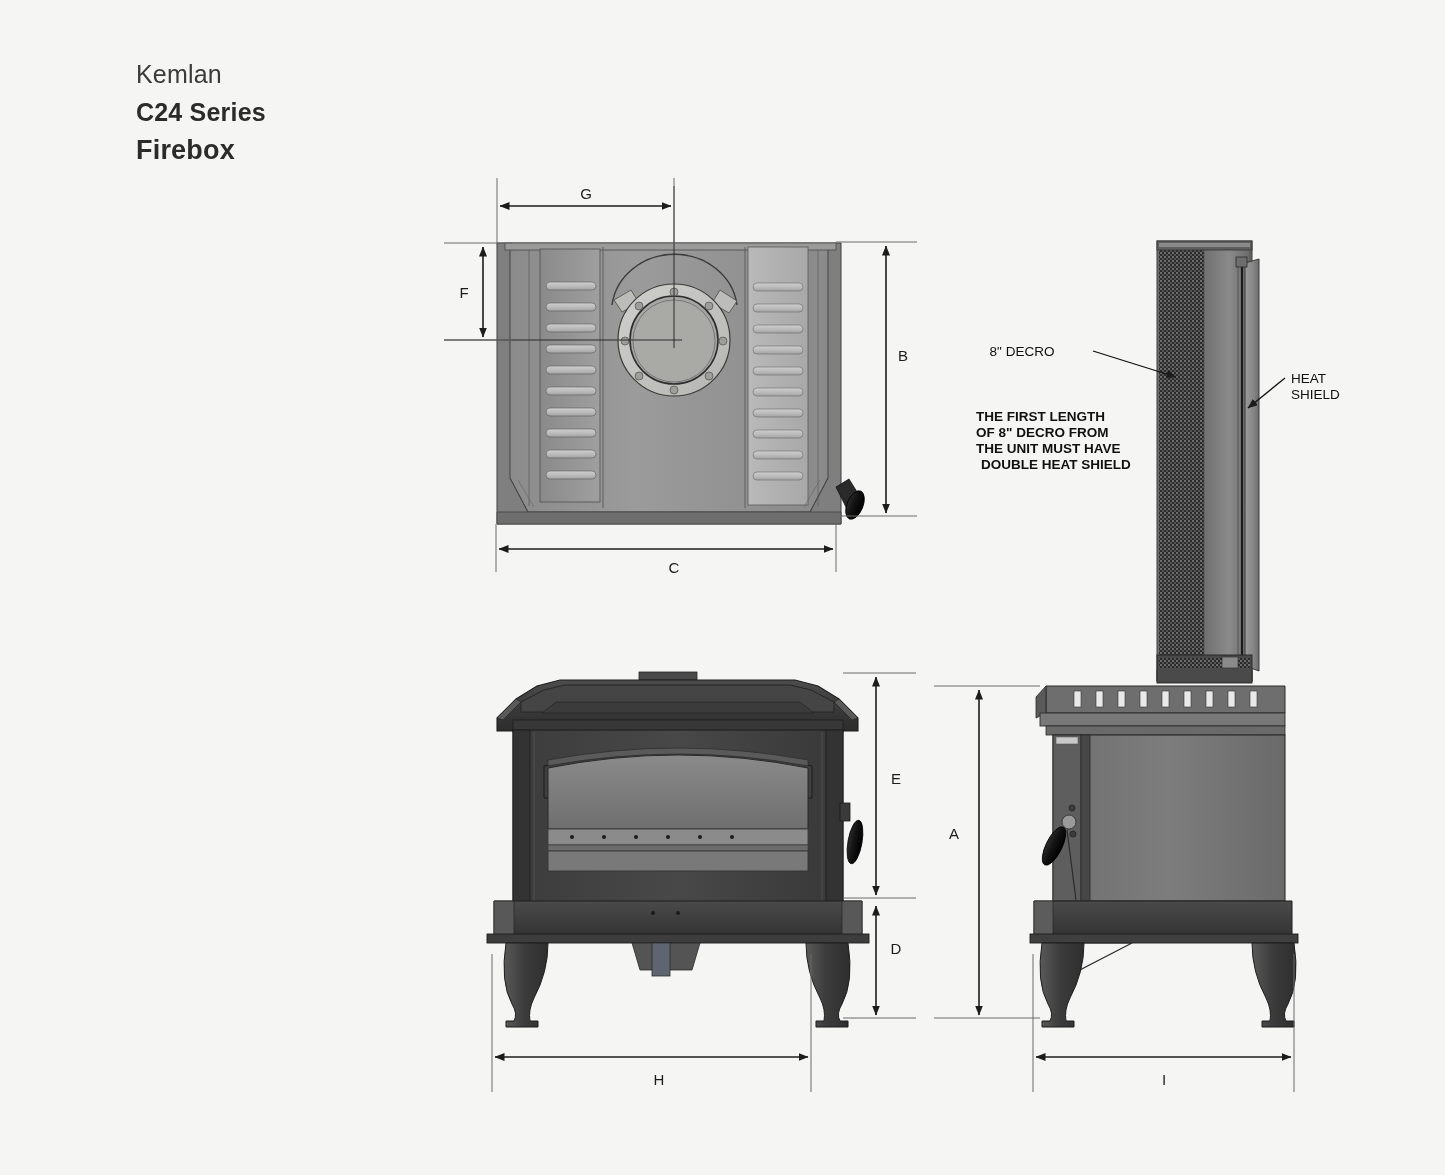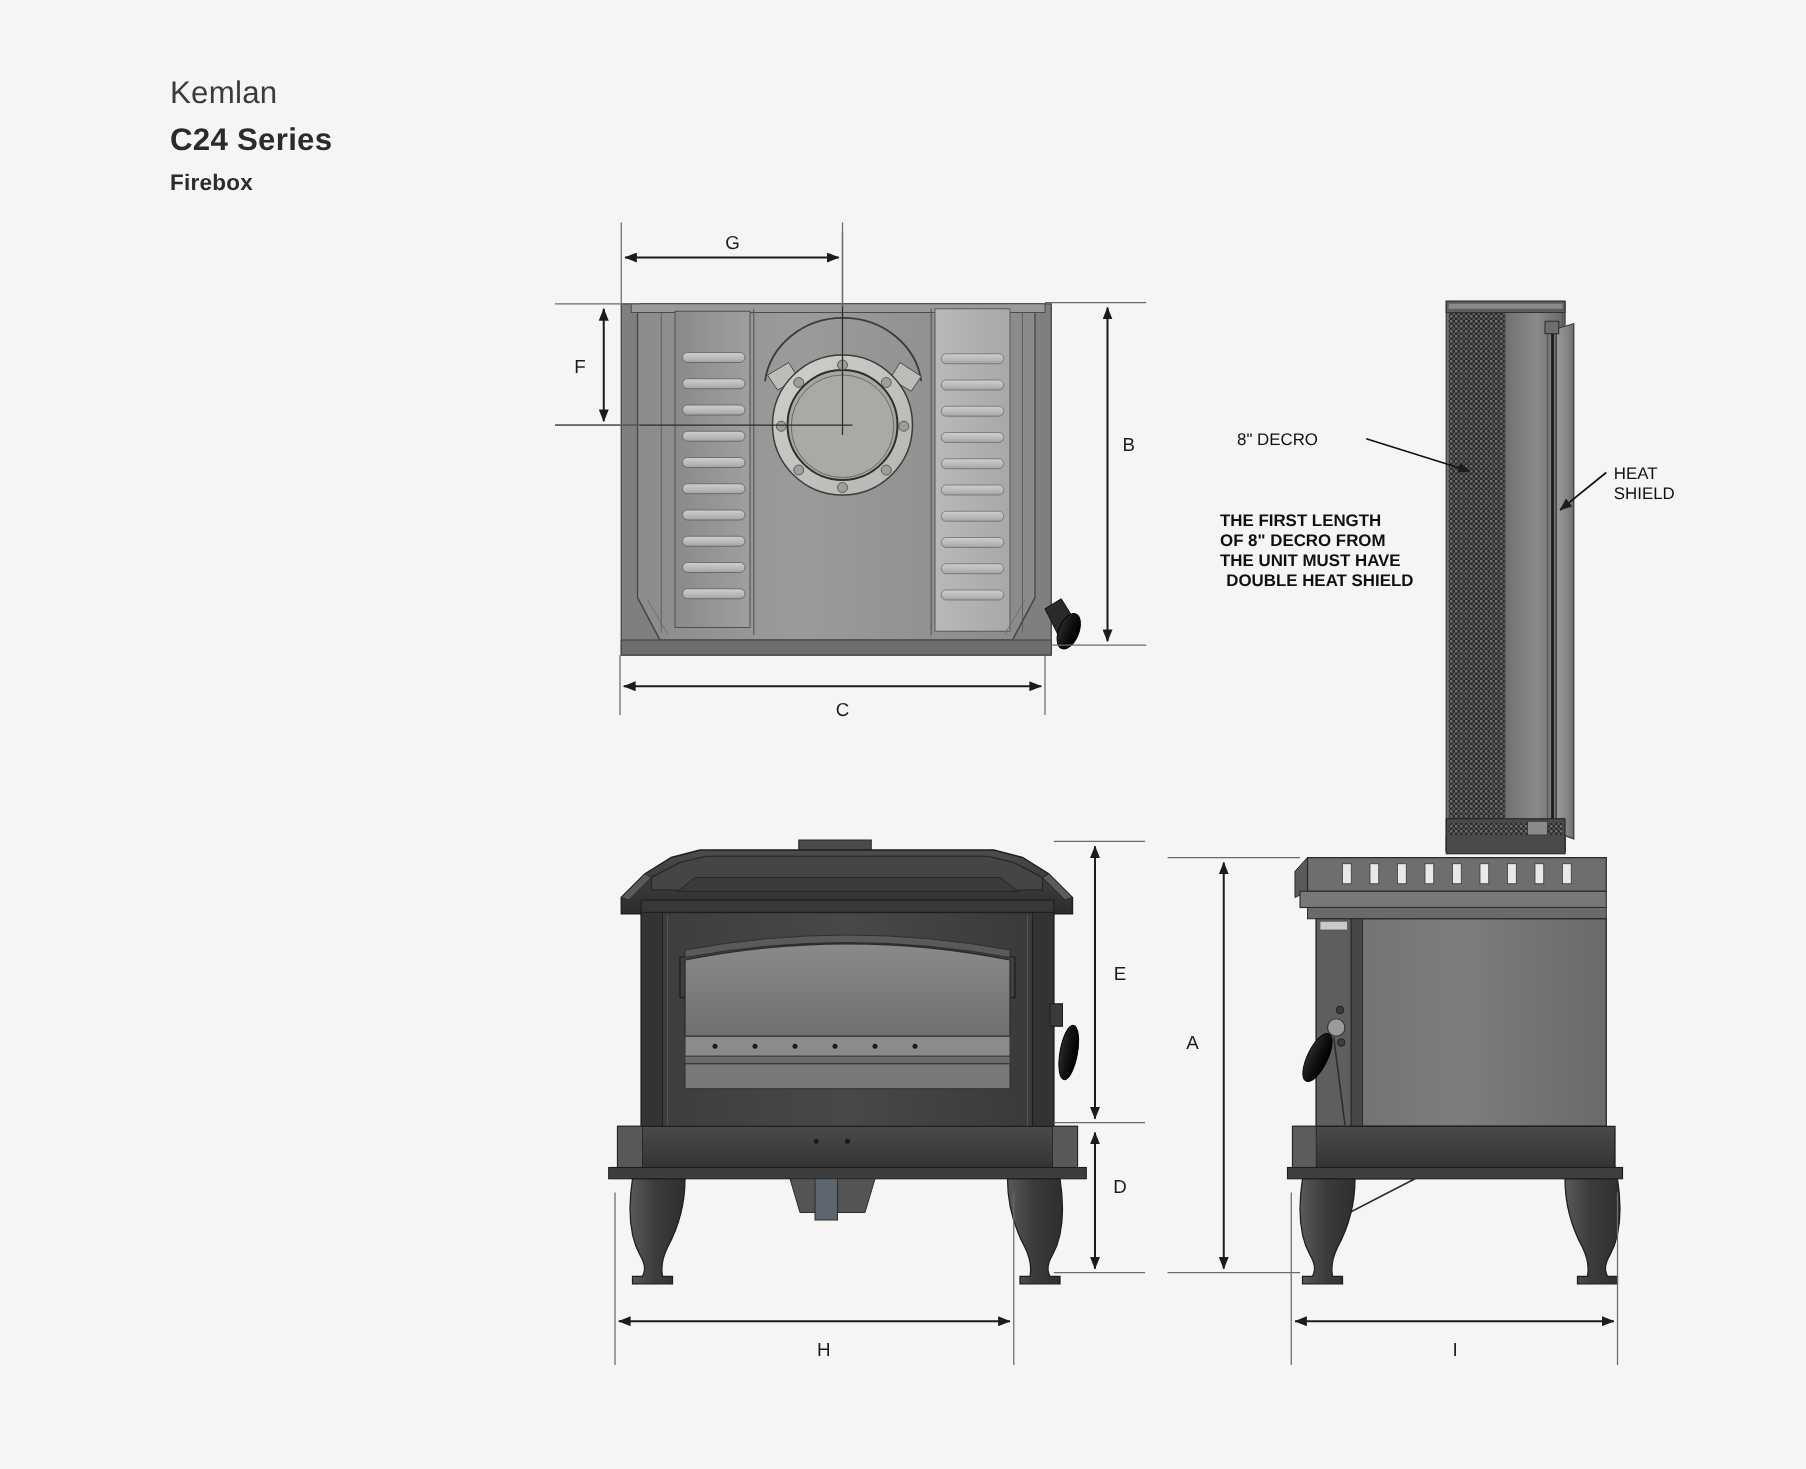--- a/index.html
+++ b/index.html
@@ -32,21 +32,21 @@
   }
   .model {
     font-size: 25px;
     color: #2b2b2a;
     font-weight: 700;
     letter-spacing: 0.2px;
     line-height: 1.0;
     margin: 0 0 12px 0;
   }
   .subtitle {
-    font-size: 18px;
+    font-size: 27px;
     color: #2b2b2a;
     font-weight: 700;
     letter-spacing: 0.2px;
     line-height: 1.0;
     margin: 0;
   }
   svg.drawing {
     position: absolute;
     left: 0; top: 0;
     width: 1445px; height: 1175px;

